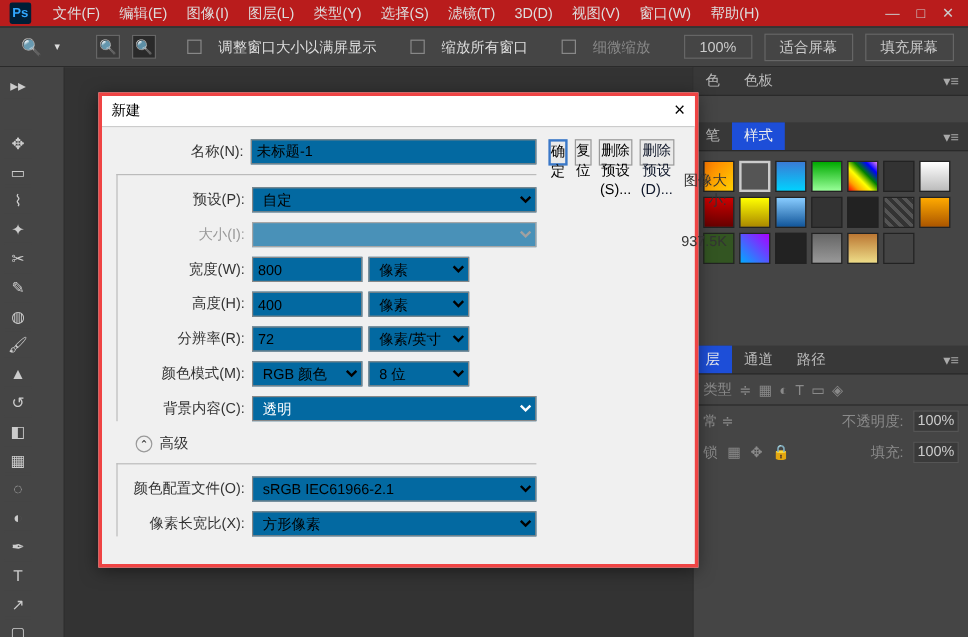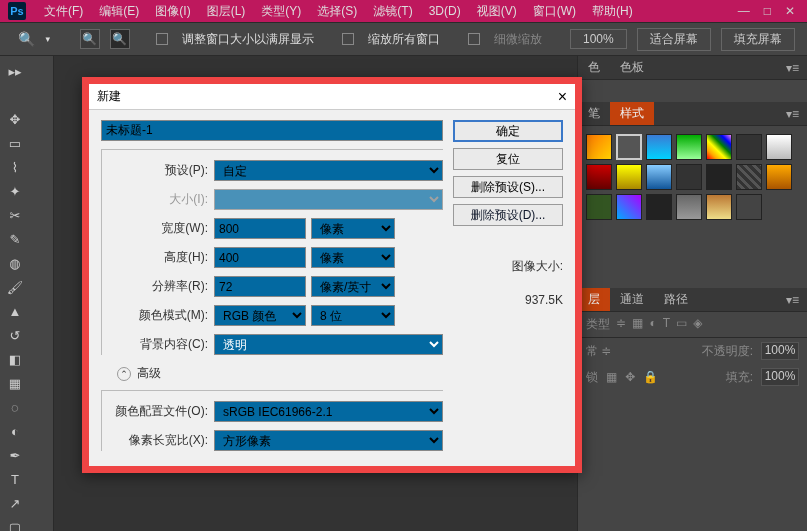--- a/index.html
+++ b/index.html
@@ -1,47 +1,47 @@
 <!DOCTYPE html>
 <html><head>
 <meta charset="utf-8">
 <style>
 *{box-sizing:border-box;margin:0;padding:0;font-family:"Microsoft YaHei",Arial,sans-serif;font-size:12px}
 body{background:#535353;width:807px;height:531px;overflow:hidden;position:relative}
-.menubar{background:#be185d;height:22px;display:flex;align-items:center;padding-left:8px;color:#ddd}
+.menubar{background:#b91c1c;height:22px;display:flex;align-items:center;padding-left:8px;color:#ddd}
 .ps-logo{width:18px;height:18px;background:#001e36;color:#31a8ff;display:flex;align-items:center;justify-content:center;font-weight:bold;font-size:11px;border-radius:2px;margin-right:10px}
 .menu-item{padding:0 8px;cursor:default}
 .window-controls{margin-left:auto;display:flex;gap:14px;padding-right:12px;color:#ccc}
 .window-controls span{cursor:pointer}
 .optionbar{background:#454545;height:34px;border-top:1px solid #2a2a2a;border-bottom:1px solid #2a2a2a;display:flex;align-items:center;padding-left:18px;gap:10px;color:#ddd}
 .optionbar .zoom-ico{font-size:14px}
 .optionbar .zoom-btn{width:20px;height:20px;border:1px solid #666;display:flex;align-items:center;justify-content:center;background:#3a3a3a}
 .checkbox{width:12px;height:12px;border:1px solid #888;display:inline-block;margin-right:4px;vertical-align:middle}
 .opt-btn{border:1px solid #666;background:#454545;color:#ccc;padding:2px 12px}
 .main{position:relative;height:475px;display:flex}
 .toolbox{width:54px;background:#454545;border-right:1px solid #2a2a2a;padding:4px;display:flex;flex-wrap:wrap;gap:2px;align-content:flex-start}
 .tool{width:22px;height:22px;background:#454545;border:1px solid transparent;display:flex;align-items:center;justify-content:center;color:#ccc;font-size:13px}
 .panel-area{flex:1;background:#333;position:relative}
 .right-panels{position:absolute;right:0;top:0;width:230px;background:#454545;height:475px;border-left:1px solid #2a2a2a}
 .tabrow{display:flex;background:#383838;height:24px;align-items:center;color:#bbb;border-bottom:1px solid #2a2a2a}
 .tabrow .tab{padding:0 10px;height:100%;display:flex;align-items:center}
-.tabrow .tab.active{background:#c2410c;color:#eee}
+.tabrow .tab.active{background:#1d4ed8;color:#eee}
 .tabrow .menu{margin-left:auto;padding:0 8px;color:#aaa}
 .style-grid{padding:8px;display:flex;flex-wrap:wrap;gap:4px}
 .style-sw{width:26px;height:26px;border:1px solid #222}
-.layers-head{display:flex;padding:4px 8px;gap:6px;color:#8a8a8a;border-bottom:1px solid #2a2a2a}
+.layers-head{display:flex;align-items:center;padding:4px 8px;gap:6px;color:#8a8a8a;border-bottom:1px solid #2a2a2a}
 .layers-ctl{display:flex;align-items:center;padding:4px 8px;gap:8px;color:#8a8a8a}
 .small-input{width:38px;height:18px;background:#3a3a3a;border:1px solid #555;color:#ccc;text-align:center}
 
-.dialog{position:absolute;left:82px;top:77px;width:500px;height:396px;background:#f0f0f0;border:7px solid #ef4444;box-shadow:0 3px 14px rgba(0,0,0,.5);z-index:10}
+.dialog{position:absolute;left:82px;top:77px;width:500px;height:396px;background:#f0f0f0;border:3px solid #ef4444;box-shadow:0 3px 14px rgba(0,0,0,.5);z-index:10}
 .dlg-title{height:26px;background:#fff;display:flex;align-items:center;padding:0 8px;border-bottom:1px solid #ccc}
 .dlg-title .x{margin-left:auto;font-size:16px;cursor:pointer}
 .dlg-body{display:flex;padding:10px 12px 12px 12px;gap:10px}
 .dlg-left{flex:1}
-.dlg-right{width:110px;display:flex;flex-direction:column;gap:6px}
+.dlg-right{width:110px;display:flex;flex-direction:row;gap:6px}
 .dlg-btn{height:22px;border:1px solid #9a9a9a;background:#eaeaea;width:100%}
 .dlg-btn.primary{border:2px solid #3a78c8}
 .dlg-btn:disabled{color:#0f172a}
 .imgsize{text-align:right;margin-top:26px;color:#333}
 .row{display:flex;align-items:center;margin-bottom:8px}
 .row label{width:112px;text-align:right;padding-right:6px;color:#333}
 .row input[type=text],.row select{height:21px;border:1px solid #888;background:#0369a1;padding:0 4px}
 .row .val{width:92px;margin-right:5px}
 .row .unit{width:84px}
 .row .wide{flex:1}
@@ -190,20 +190,21 @@
 </div>
 
 <div class="dialog">
   <div class="dlg-title">
     <span>新建</span>
     <span class="x">×</span>
   </div>
   <div class="dlg-body">
     <div class="dlg-left">
       <div class="row">
+        <label>名称(N):</label>
         <input type="text" class="wide" value="未标题-1" style="">
       </div>
       <div class="fieldset">
         <div class="row">
           <label>预设(P):</label>
           <select class="wide"><option>自定</option></select>
         </div>
         <div class="row">
           <label style="color:#999">大小(I):</label>
           <select class="wide" disabled=""></select>

